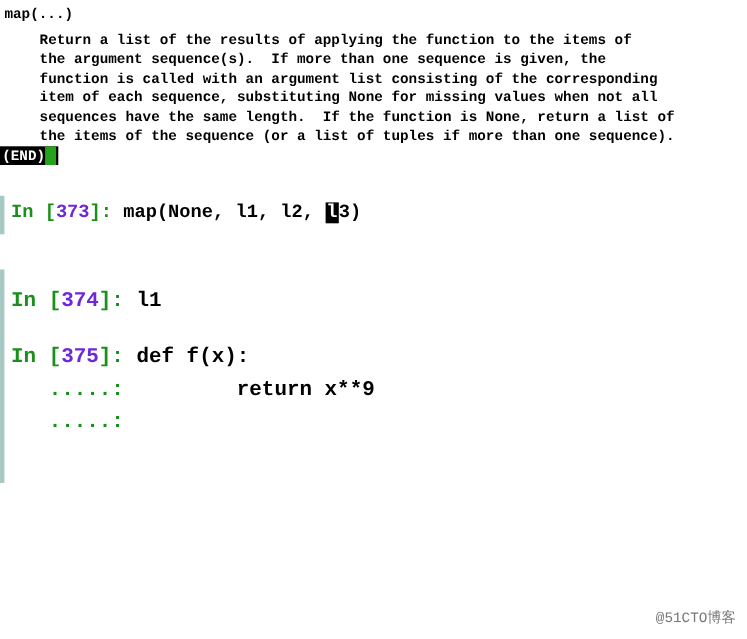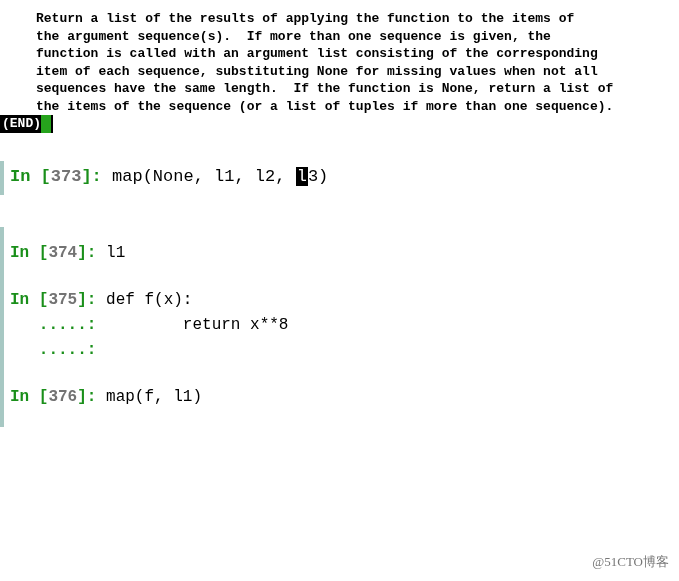--- a/index.html
+++ b/index.html
@@ -36,49 +36,50 @@
   .spacer-md { height: 22px; }
 
   .ipy-block {
     border-left: 4px solid #a7c8c3;
     padding: 4px 10px 6px 6px;
     font-size: 17px;
     line-height: 1.45;
     margin-bottom: 10px;
   }
   .ipy-block.big {
-    font-size: 16px;
+    font-size: 19px;
     line-height: 1.55;
     padding: 14px 10px 18px 6px;
   }
   .in-pfx { color: #1a8f1a; font-weight: bold; }
   .out-pfx { color: #c62828; font-weight: bold; }
-  .num { color: #737373; font-weight: bold; }
-  .code-text { color: #000; font-weight: normal; margin-top: 16px; }
+  .num { color: #6d28d9; font-weight: bold; }
+  .code-text { color: #000; font-weight: bold; margin-top: 16px; }
   .cursor-blk {
     background: #000;
     color: #fff;
     padding: 0 1px;
   }
   .row { white-space: pre; }
   .watermark {
     position: absolute;
     right: 6px;
     bottom: 8px;
     color: #777;
-    font-family: Liberation Serif, serif;
+    font-family: Liberation Mono, monospace;
     font-size: 13px;
     background: #fff;
     padding: 2px 4px;
   }
 </style>
 </head>
 <body>
 
 <div class="doc-section">
+  <div class="doc-line">map(...)</div>
   <div style="height:6px"></div>
   <div class="doc-indent">Return a list of the results of applying the function to the items of
 the argument sequence(s).  If more than one sequence is given, the
 function is called with an argument list consisting of the corresponding
 item of each sequence, substituting None for missing values when not all
 sequences have the same length.  If the function is None, return a list of
 the items of the sequence (or a list of tuples if more than one sequence).</div>
 </div>
 <div>
   <span class="endmark"><span>(END)</span><span class="greencursor">_</span></span>
@@ -92,22 +93,21 @@
 
 <div class="spacer-md"></div>
 
 <div class="ipy-block big">
 
   <div class="row"><span class="in-pfx"><span>In [</span><span class="num">374</span><span>]: </span></span><span class="code-text">l1</span></div>
 
   <div style="height:22px"></div>
 
   <div class="row"><span class="in-pfx"><span>In [</span><span class="num">375</span><span>]: </span></span><span class="code-text">def f(x):</span></div>
-  <div class="row"><span class="in-pfx">   .....:</span><span class="code-text">         return x**8</span></div>
+  <div class="row"><span class="in-pfx">   .....:</span><span class="code-text">         return x**9</span></div>
   <div class="row"><span class="in-pfx">   .....:</span></div>
 
   <div style="height:22px"></div>
 
-  <div class="row"><span class="in-pfx"><span>In [</span><span class="num">376</span><span>]: </span></span><span class="code-text">map(f, l1)</span></div>
 
 </div>
 
 <div class="watermark">@51CTO博客</div>
 
 </body></html>

